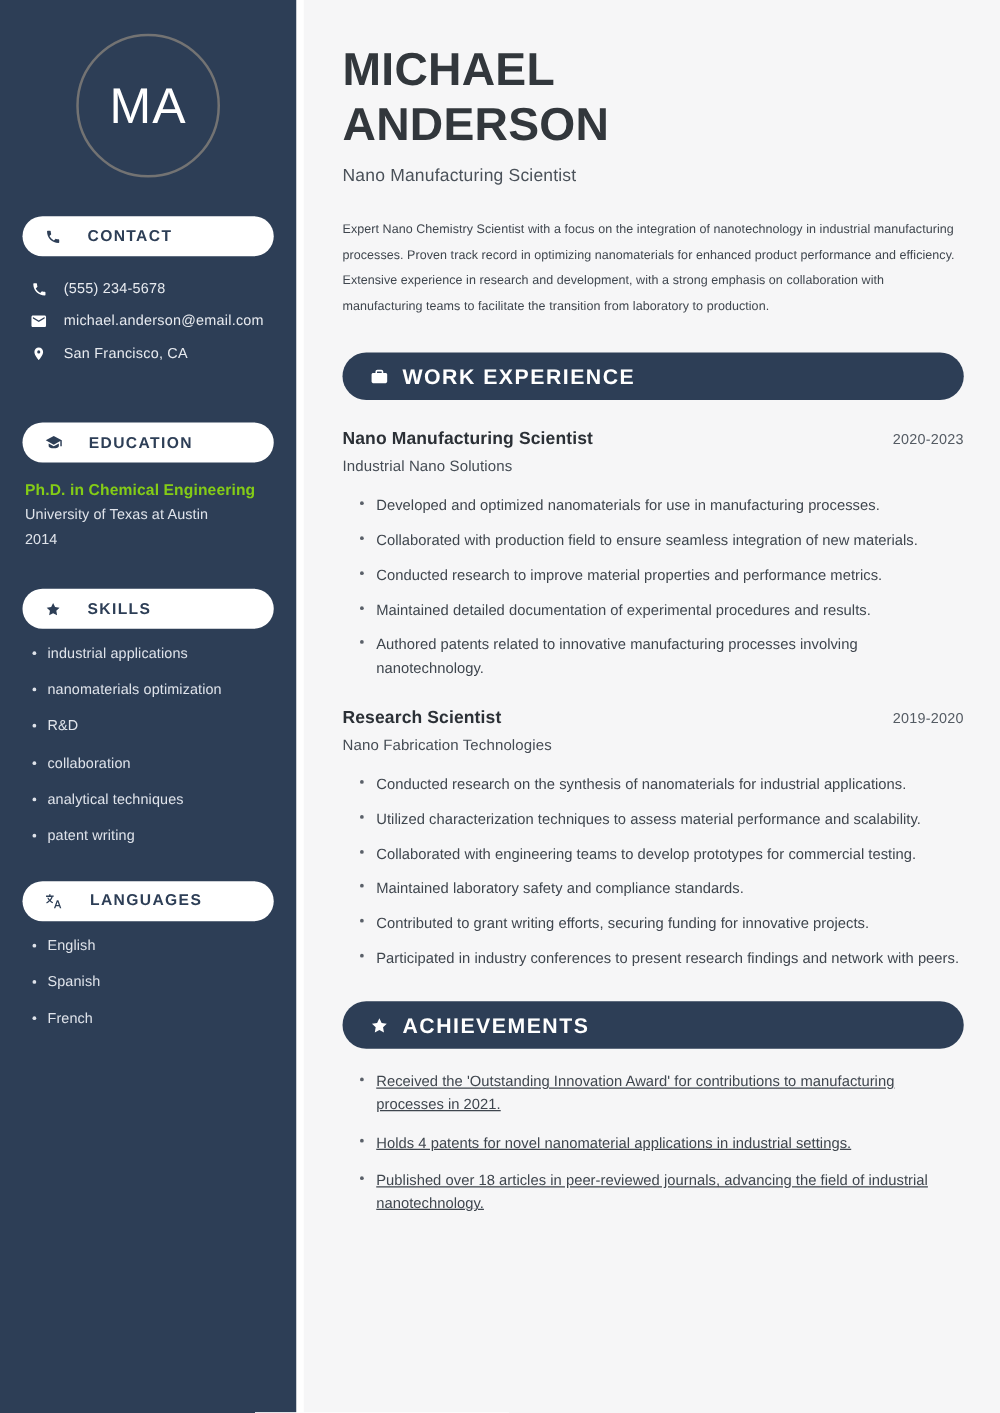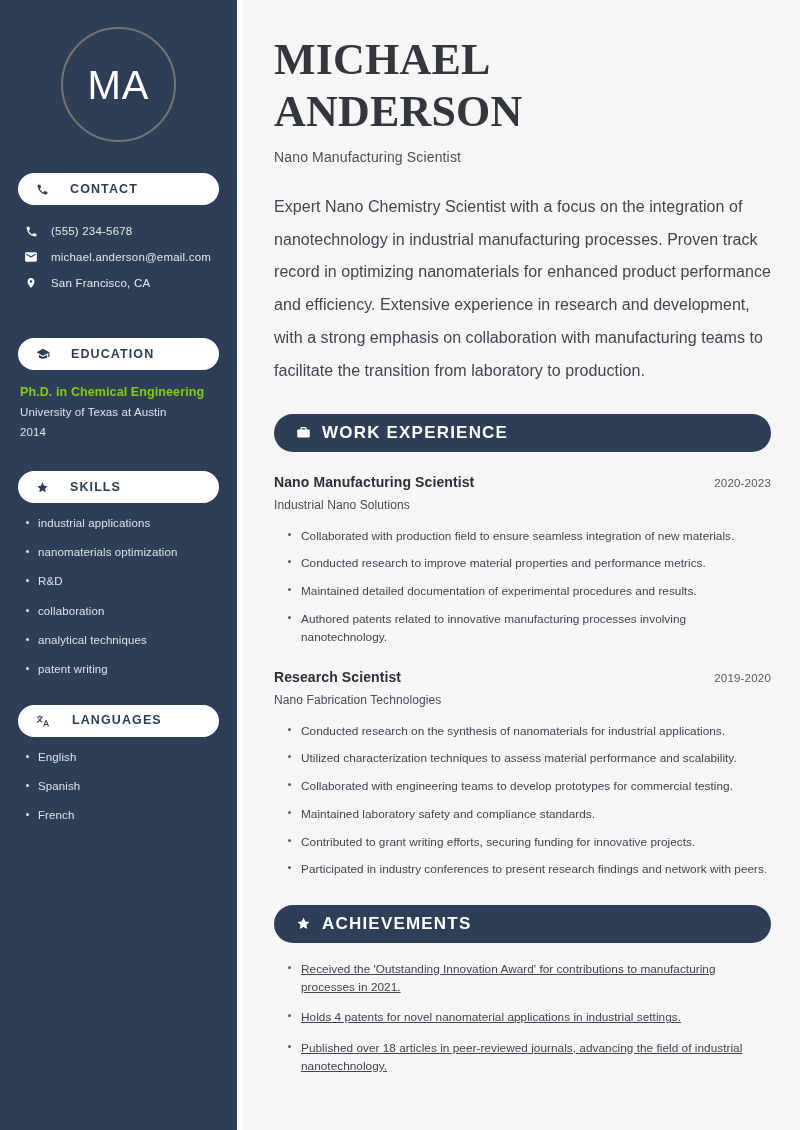--- a/index.html
+++ b/index.html
@@ -131,36 +131,35 @@
   
   .gutter { width:6px; flex:0 0 6px; background:#ffffff; }
   .main {
     flex:1 1 auto;
     background:#f6f6f7;
     padding:34px 29px 0 31px;
   }
 
   .name {
     color:#32373c;
-    font-size:44px;
+    font-size:37px;
     font-weight:700;
     line-height:1.18;
     letter-spacing:0.2px;
-    font-family:Liberation Serif, serif;
   }
   .job-title {
     color:#4a5159;
     font-size:14px;
     font-weight:400;
     margin-top:11px;
     letter-spacing:0.15px;
   }
   .summary {
     color:#3f464e;
-    font-size:16px;
+    font-size:10px;
     line-height:2.05;
     margin-top:26px;
     letter-spacing:0.05px;
     text-align:left;
   }
 
   
   .dark-pill {
     background:#2d3e56;
     border-radius:999px;
@@ -353,20 +352,21 @@
       <span class="dp-label">WORK EXPERIENCE</span>
     </div>
 
     <div class="job">
       <div class="job-head">
         <span class="job-role">Nano Manufacturing Scientist</span>
         <span class="job-dates">2020-2023</span>
       </div>
       <div class="job-company">Industrial Nano Solutions</div>
       <div class="bullets">
+        <div class="bullet">Developed and optimized nanomaterials for use in manufacturing processes.</div>
         <div class="bullet">Collaborated with production field to ensure seamless integration of new materials.</div>
         <div class="bullet">Conducted research to improve material properties and performance metrics.</div>
         <div class="bullet">Maintained detailed documentation of experimental procedures and results.</div>
         <div class="bullet">Authored patents related to innovative manufacturing processes involving nanotechnology.</div>
       </div>
     </div>
 
     <div class="job">
       <div class="job-head">
         <span class="job-role">Research Scientist</span>

